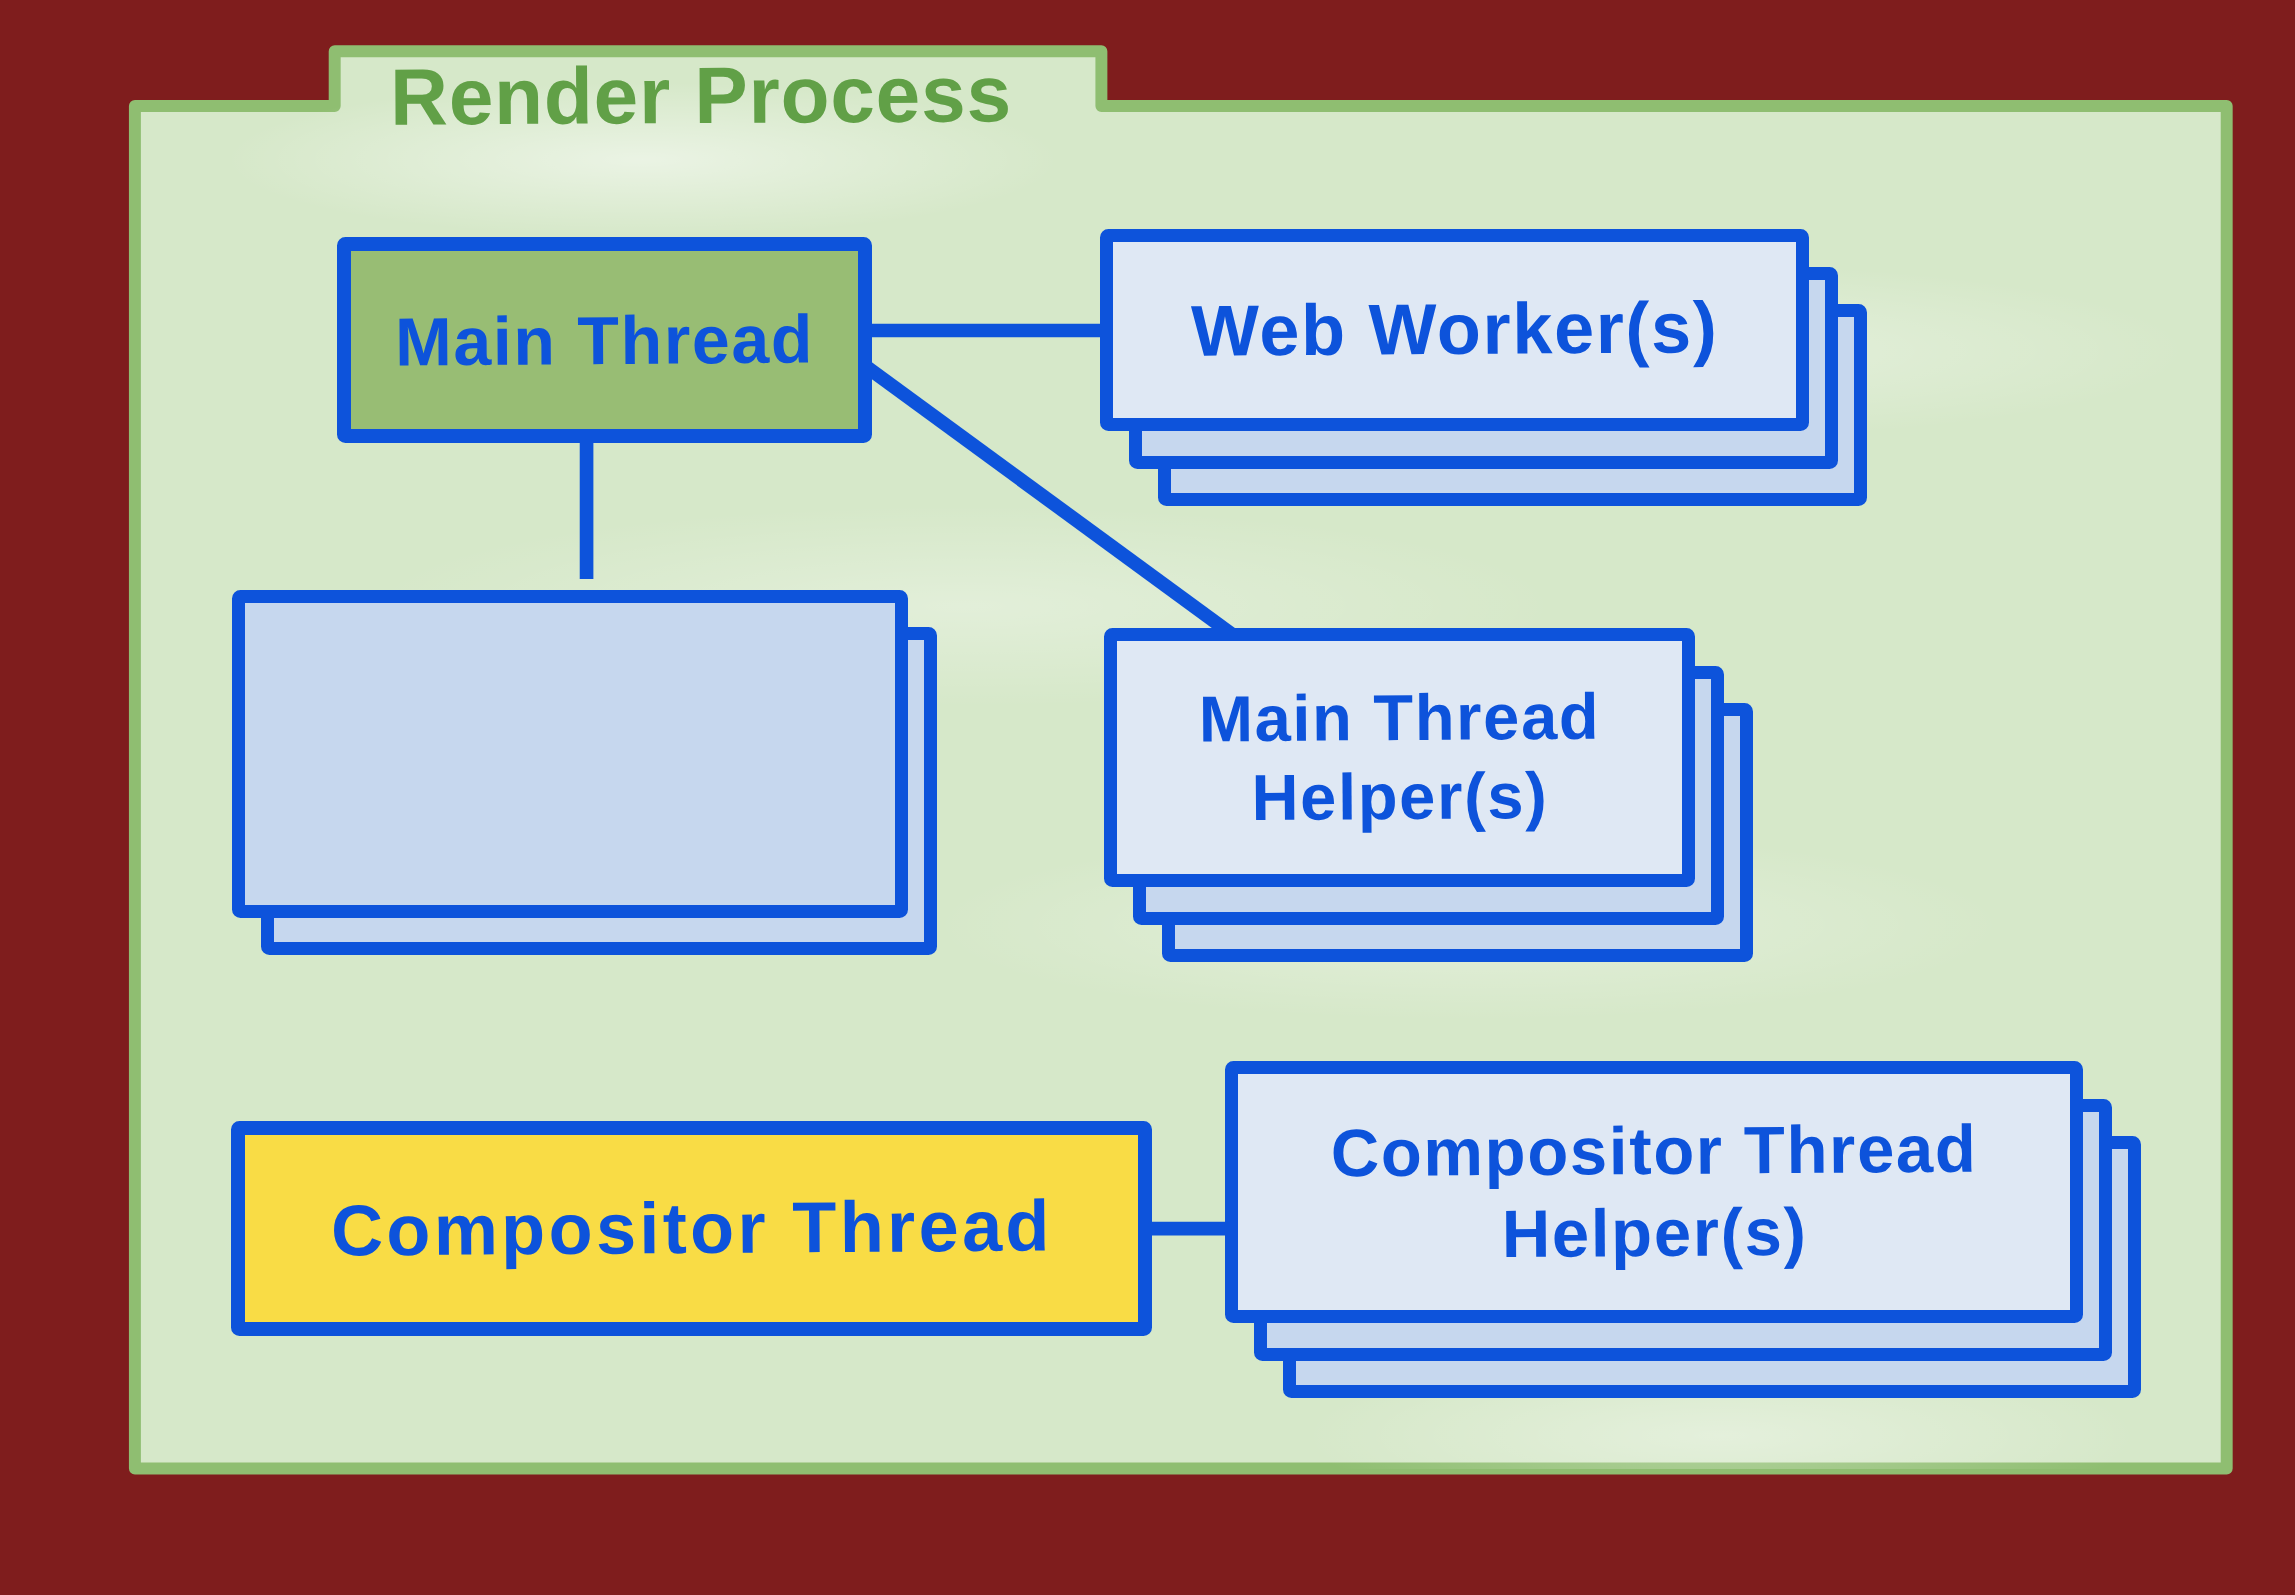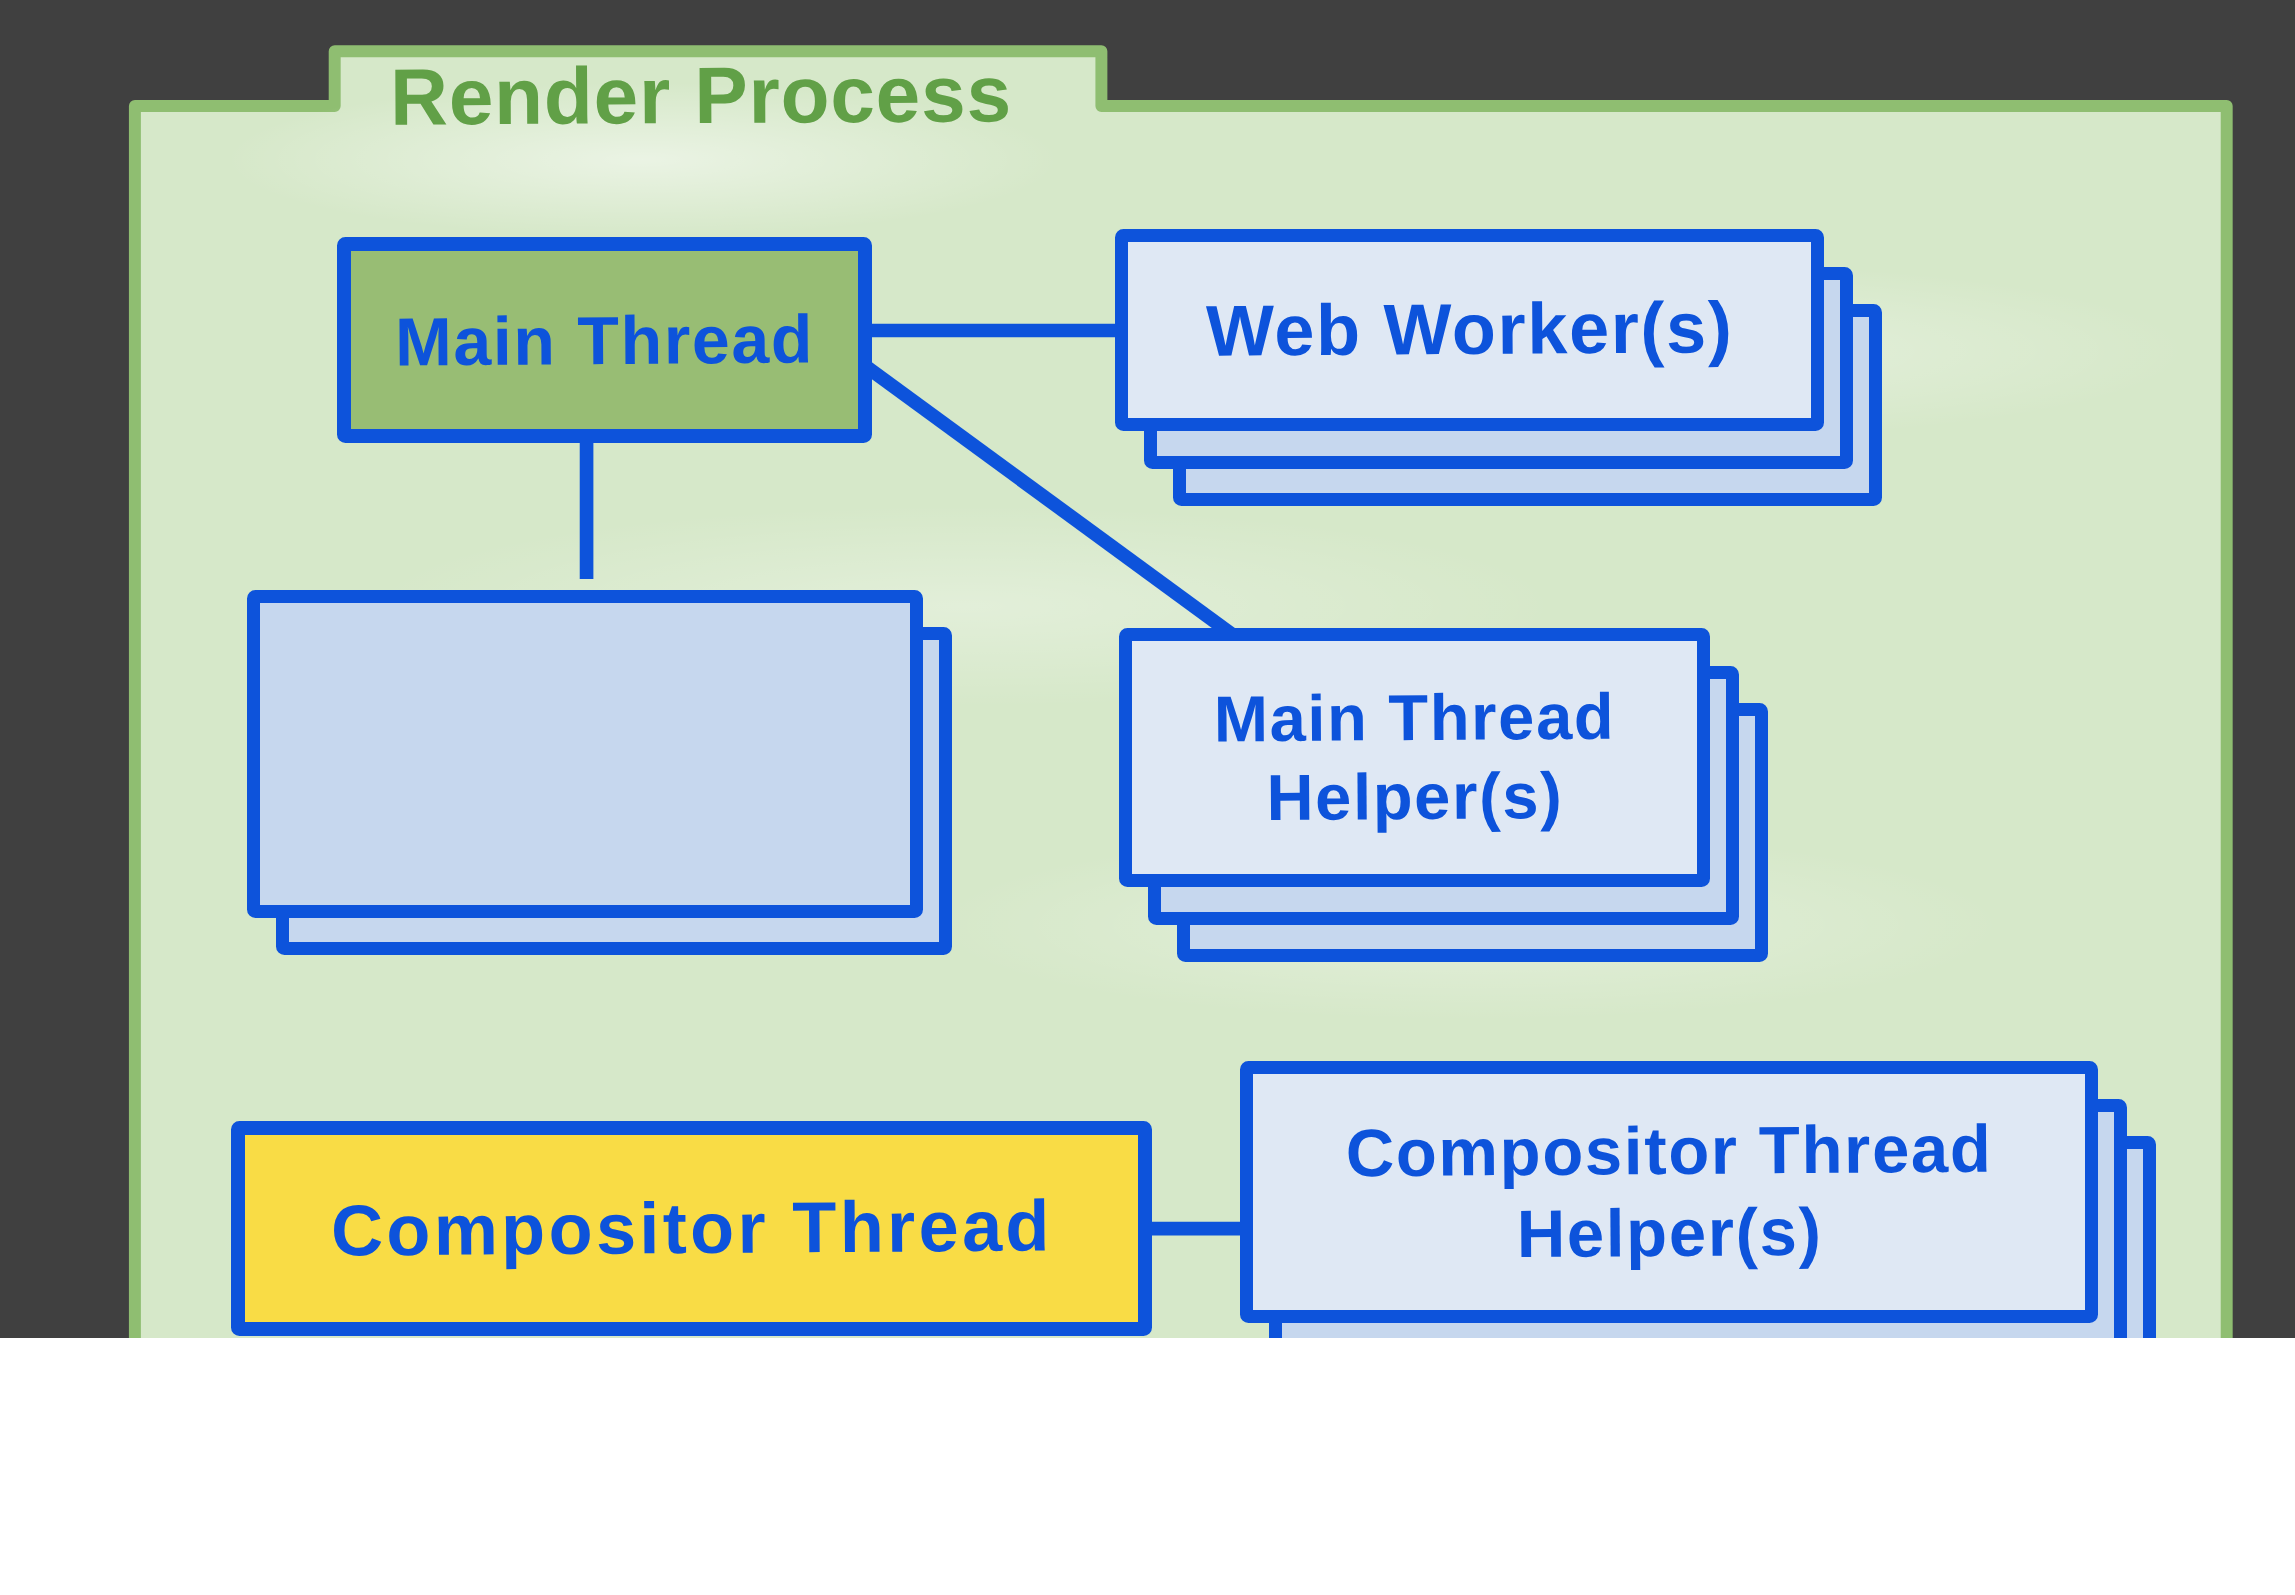--- a/index.html
+++ b/index.html
@@ -4,22 +4,22 @@
 <style>
   html, body {
     margin: 0;
     padding: 0;
     background: #ffffff;
     font-family: "Liberation Sans", "DejaVu Sans", sans-serif;
   }
   #stage {
     position: relative;
     width: 2295px;
-    height: 1338px;
-    background: #404040;
+    height: 1595px;
+    background: #7f1d1d;
     overflow: hidden;
   }
   .layer {
     position: absolute;
     left: 0; top: 0;
     width: 2295px;
     height: 1595px;
   }
   .folder-layer { z-index: 0; }
   .folder-path {
@@ -71,21 +71,20 @@
     border: 14.5px solid var(--blue, #0d53db);
     border-radius: 8.5px;
     z-index: 3;
     display: flex;
     align-items: center;
     justify-content: center;
   }
   .stack {
     position: absolute;
     z-index: 3;
-    margin-left: 15px;
   }
   .card {
     position: absolute;
     box-sizing: border-box;
     width: var(--w);
     height: var(--h);
     border: 13px solid var(--blue, #0d53db);
     border-radius: 8.5px;
   }
   .card.back1 { left: 29px; top: 38px; background: var(--card-back, #c6d7ee); }

